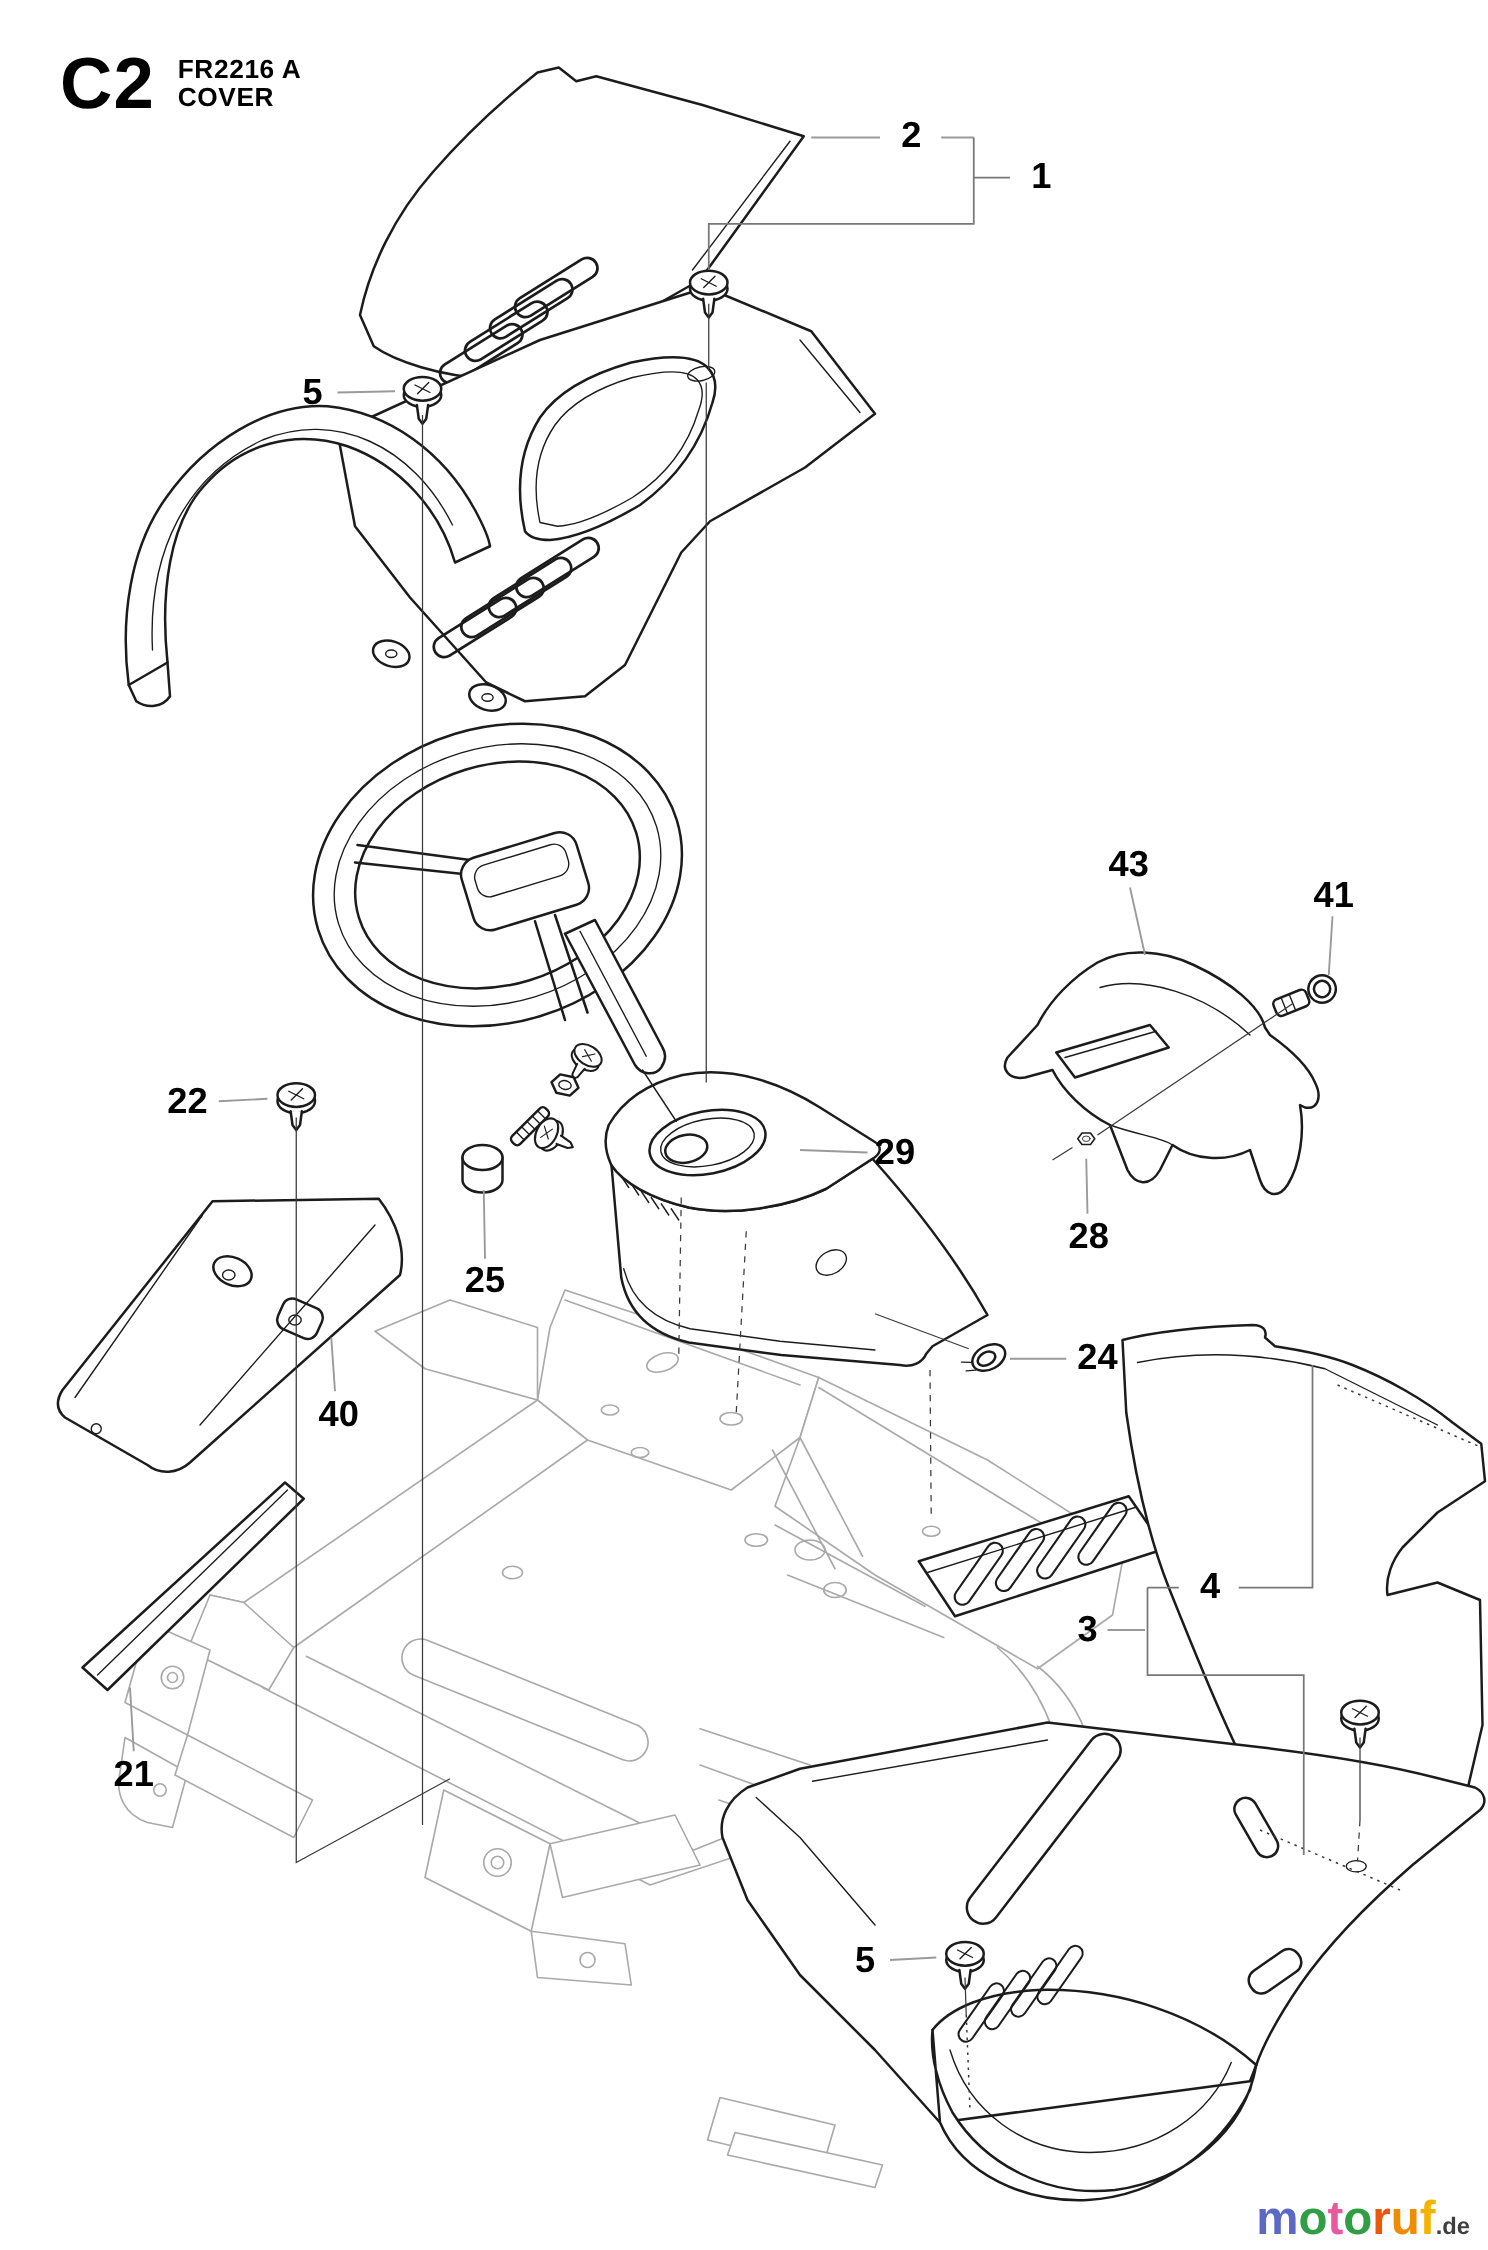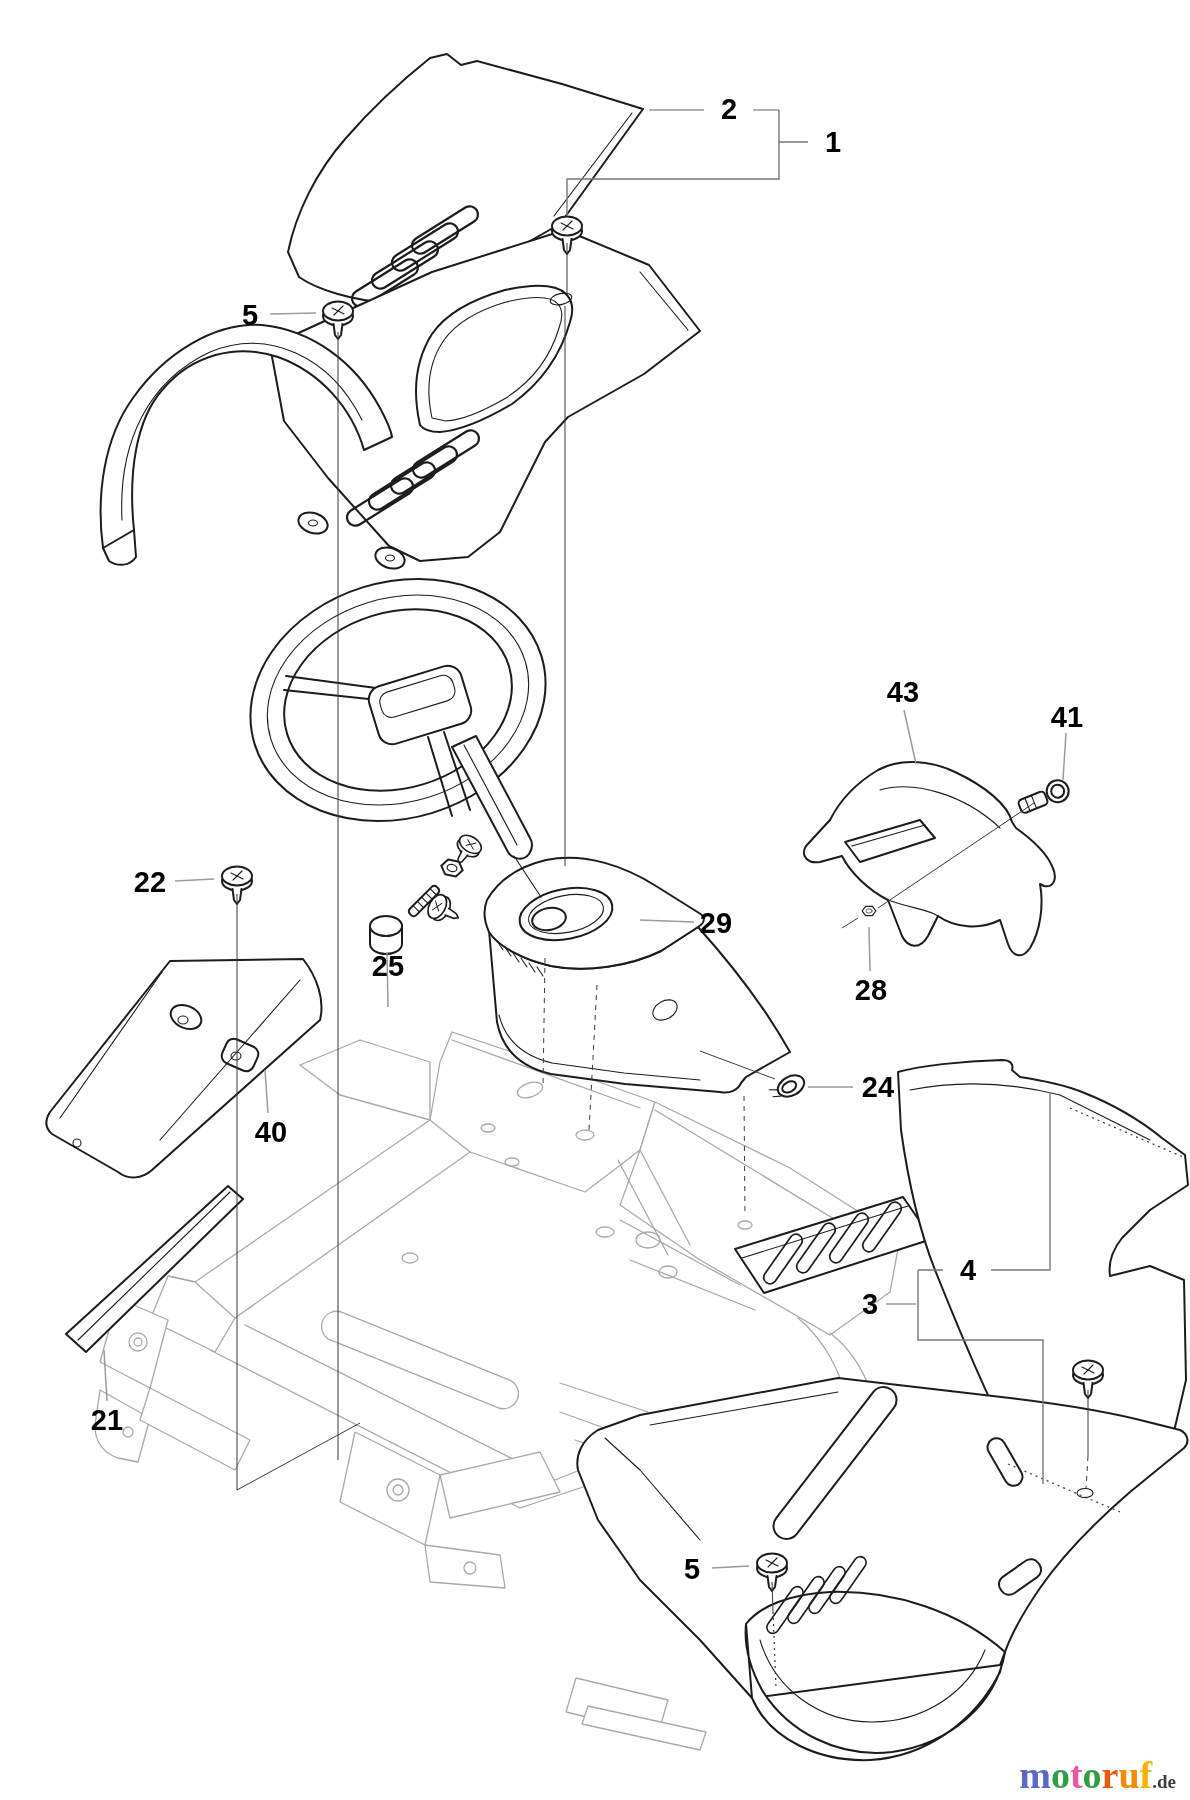--- a/index.html
+++ b/index.html
@@ -7,39 +7,46 @@
     --leader:#9a9a9a; --bracket:#777777;
   }
   html,body{margin:0;padding:0;background:#fff;}
   .stage{position:relative;width:1190px;height:1800px;background:var(--bg);
          font-family:"Liberation Sans",sans-serif;overflow:hidden;}
   .hdr{position:absolute;left:48px;top:40px;display:flex;gap:18px;align-items:flex-start;color:var(--text);}
   .code{font-size:58px;font-weight:bold;line-height:.92;letter-spacing:1px;}
   .hmeta{font-size:21px;font-weight:bold;line-height:1.08;padding-top:5px;letter-spacing:.5px;}
   .artwork{position:absolute;left:0;top:0;width:1190px;height:1800px;}
   .callout{position:absolute;transform:translate(-50%,-50%);font-size:29px;font-weight:bold;color:var(--text);line-height:1;}
-  .logo{position:absolute;right:14px;bottom:6px;font-family:Liberation Serif, serif;font-weight:bold;font-size:38px;line-height:1;white-space:nowrap;}
+  .logo{position:absolute;right:14px;bottom:6px;font-family:Liberation Sans, sans-serif;font-weight:bold;font-size:38px;line-height:1;white-space:nowrap;}
   .logo .de{font-size:19px;font-weight:bold;}
   
   .s1 {fill:#fff;stroke:var(--line);stroke-width:2;stroke-linejoin:round;stroke-linecap:round;}
   .s1n{fill:none;stroke:var(--line);stroke-width:2;stroke-linejoin:round;stroke-linecap:round;}
   .thin{fill:none;stroke:var(--line);stroke-width:1.1;stroke-linejoin:round;stroke-linecap:round;}
   .fr {fill:#fff;stroke:var(--frame);stroke-width:1.3;stroke-linejoin:round;}
   .frn{fill:none;stroke:var(--frame);stroke-width:1.3;stroke-linejoin:round;stroke-linecap:round;}
   .ld {fill:none;stroke:var(--leader);stroke-width:1.5;}
   .br {fill:none;stroke:var(--bracket);stroke-width:1.4;}
   .ax {fill:none;stroke:#3a3a3a;stroke-width:1;}
   .dsh{fill:none;stroke:#3a3a3a;stroke-width:1;stroke-dasharray:5 5;}
   .dot{fill:none;stroke:#3a3a3a;stroke-width:1.2;stroke-dasharray:2 4;}
 </style>
 </head>
 <body>
 
 <div class="stage">
 
+  <div class="hdr">
+    <div class="code">C2</div>
+    <div class="hmeta">
+      <div>FR2216 A</div>
+      <div>COVER</div>
+    </div>
+  </div>
 
   <svg class="artwork" viewBox="0 0 1190 1800">
     <defs>
       <g id="screw">
         <ellipse class="s1" cx="0" cy="4" rx="15" ry="9.5"></ellipse>
         <ellipse class="s1" cx="0" cy="-1" rx="15" ry="9.5"></ellipse>
         <path class="thin" d="M -6,-4 L 6,2 M -4,3 L 5,-6"></path>
         <path class="s1" d="M -4.5,12 L -3,23 L 0,27 L 3,23 L 4.5,12"></path>
       </g>
       <g id="nut">
@@ -268,21 +275,21 @@
       <path class="ax" d="M 1034,803 L 878,908 M 858,918 L 842,928"></path>
       <path class="ax" d="M 700,1051 L 775,1079"></path>
       <path class="thin" d="M 514,856 L 541,897"></path>
     </g>
   </svg>
 
   <div class="callout" style="left:729px;top:109px">2</div>
   <div class="callout" style="left:833px;top:142px">1</div>
   <div class="callout" style="left:250px;top:315px">5</div>
   <div class="callout" style="left:150px;top:882px">22</div>
-  <div class="callout" style="left:388px;top:966px">25</div>
+  <div class="callout" style="left:388px;top:1025px">25</div>
   <div class="callout" style="left:716px;top:923px">29</div>
   <div class="callout" style="left:878px;top:1087px">24</div>
   <div class="callout" style="left:903px;top:692px">43</div>
   <div class="callout" style="left:1067px;top:717px">41</div>
   <div class="callout" style="left:871px;top:990px">28</div>
   <div class="callout" style="left:271px;top:1132px">40</div>
   <div class="callout" style="left:107px;top:1420px">21</div>
   <div class="callout" style="left:968px;top:1270px">4</div>
   <div class="callout" style="left:870px;top:1304px">3</div>
   <div class="callout" style="left:692px;top:1569px">5</div>

